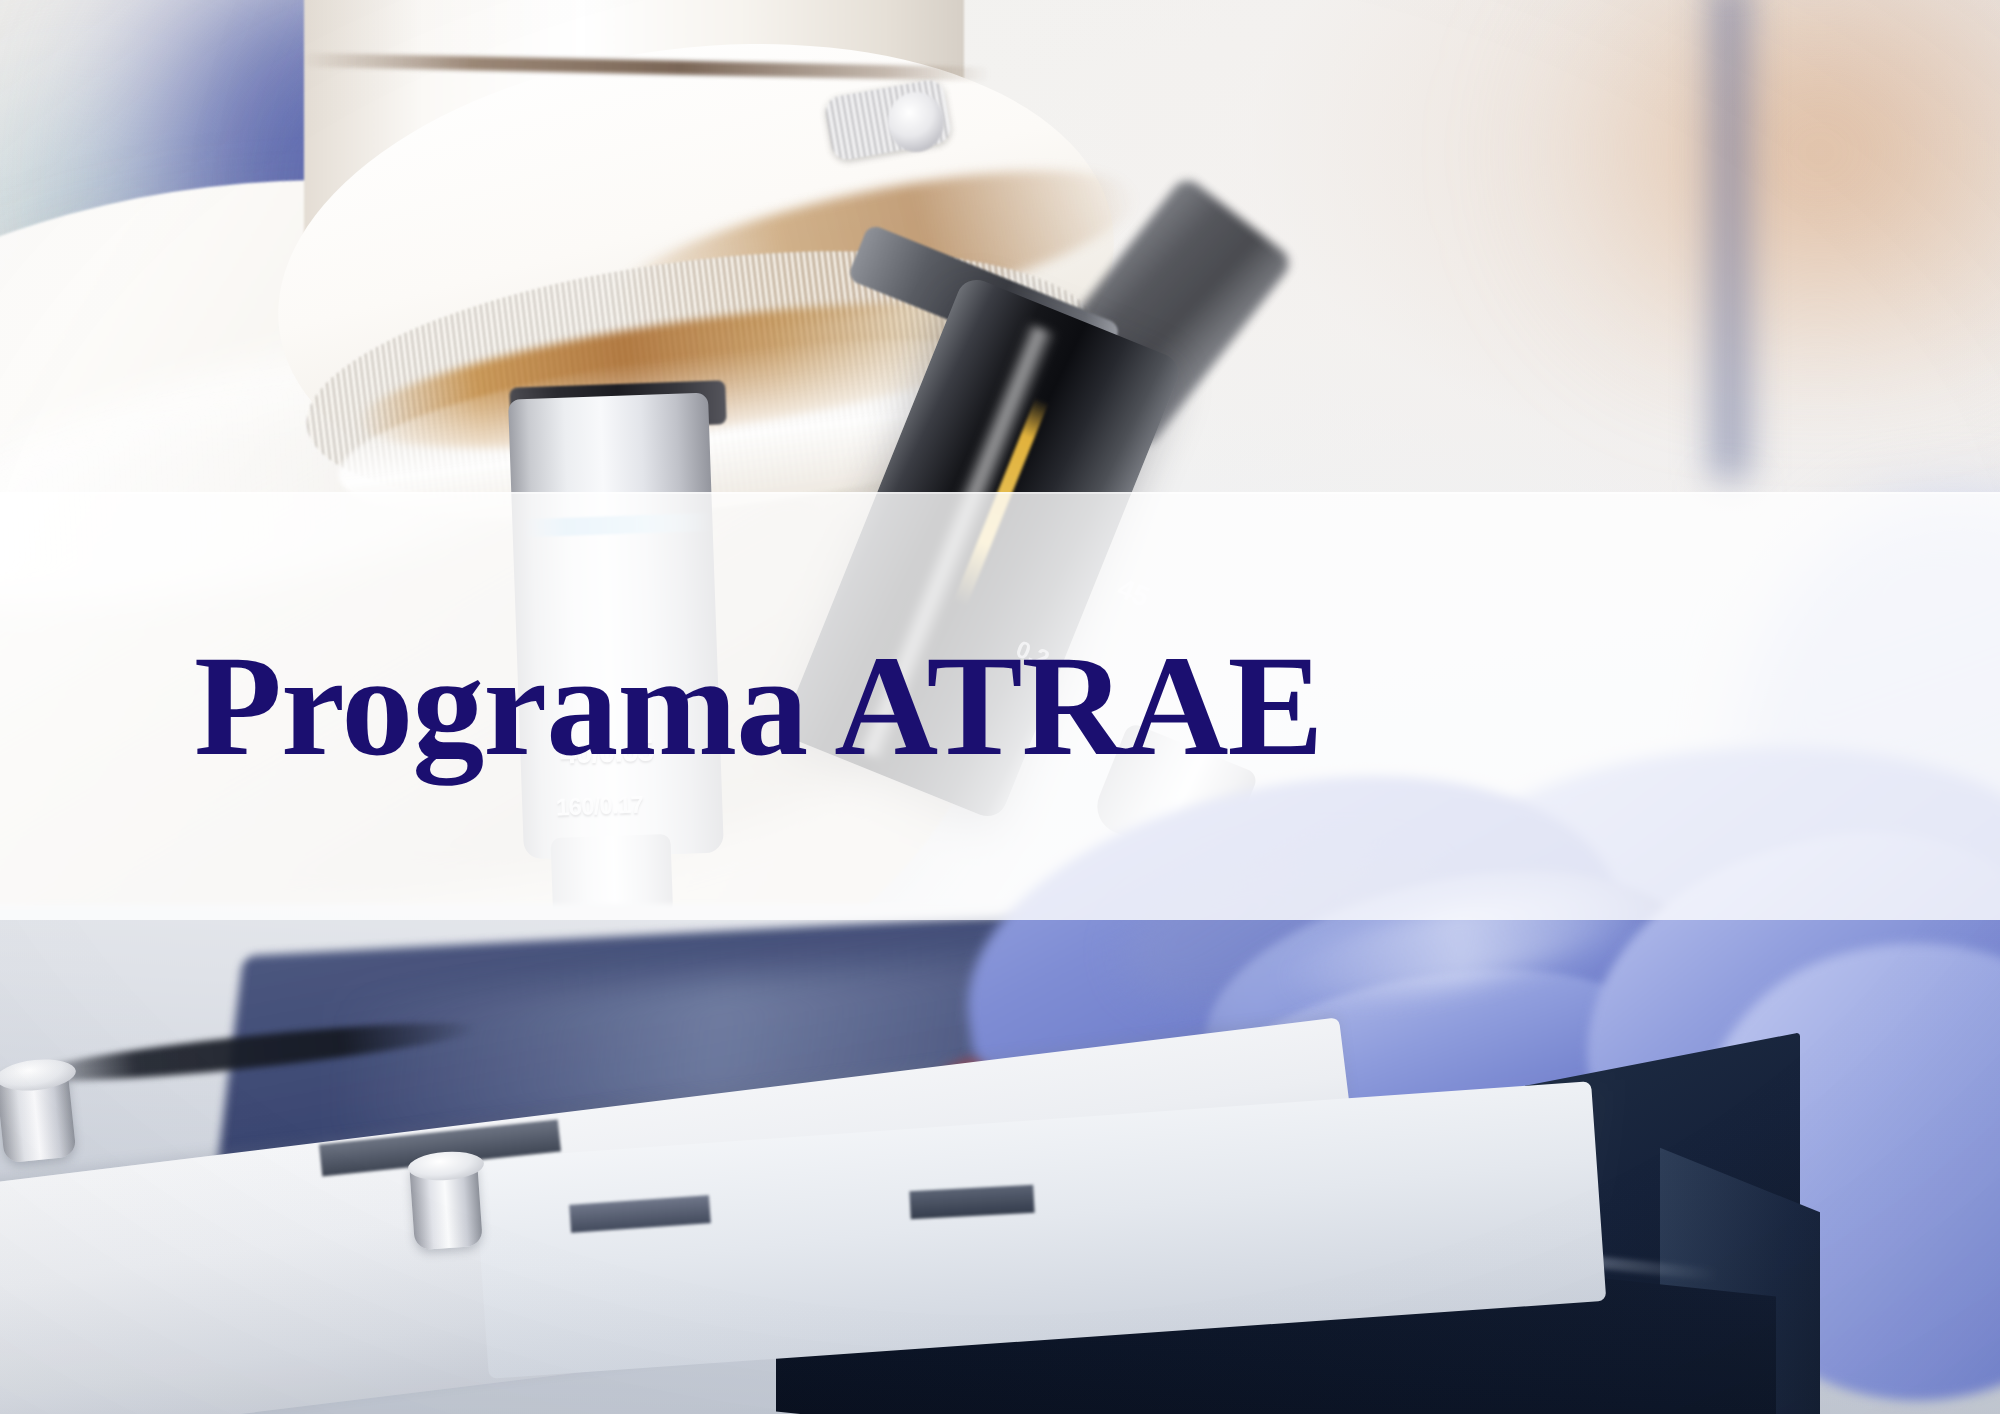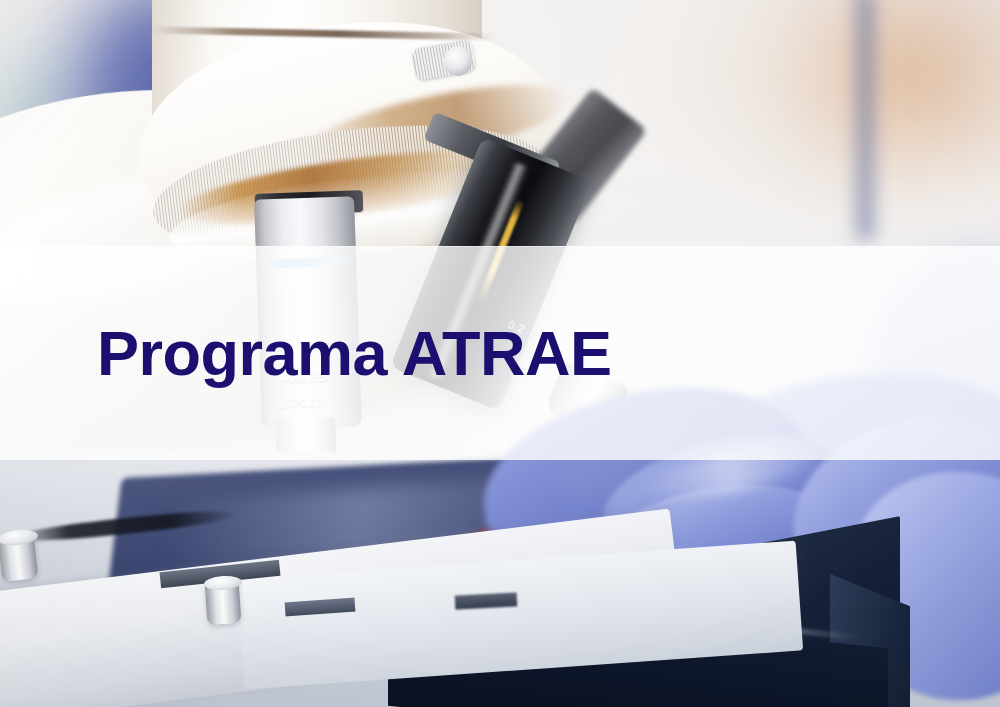--- a/index.html
+++ b/index.html
@@ -626,23 +626,23 @@
   }
   .title-band::before {
     content: "";
     position: absolute;
     left: 0; right: 0; top: 0;
     height: 1px;
     background: rgba(255,255,255,0.45);
   }
   .banner-title {
     margin: 0;
-    font-family: Liberation Sans, sans-serif;
+    font-family: Liberation Serif, serif;
     font-weight: 700;
-    font-size: 63px;
+    font-size: 72px;
     line-height: 1;
     letter-spacing: -0.5px;
     white-space: nowrap;
   }
 </style>
 </head>
 <body>
 
 <div class="banner" style="width: 1000px; height: 707px;">
 

